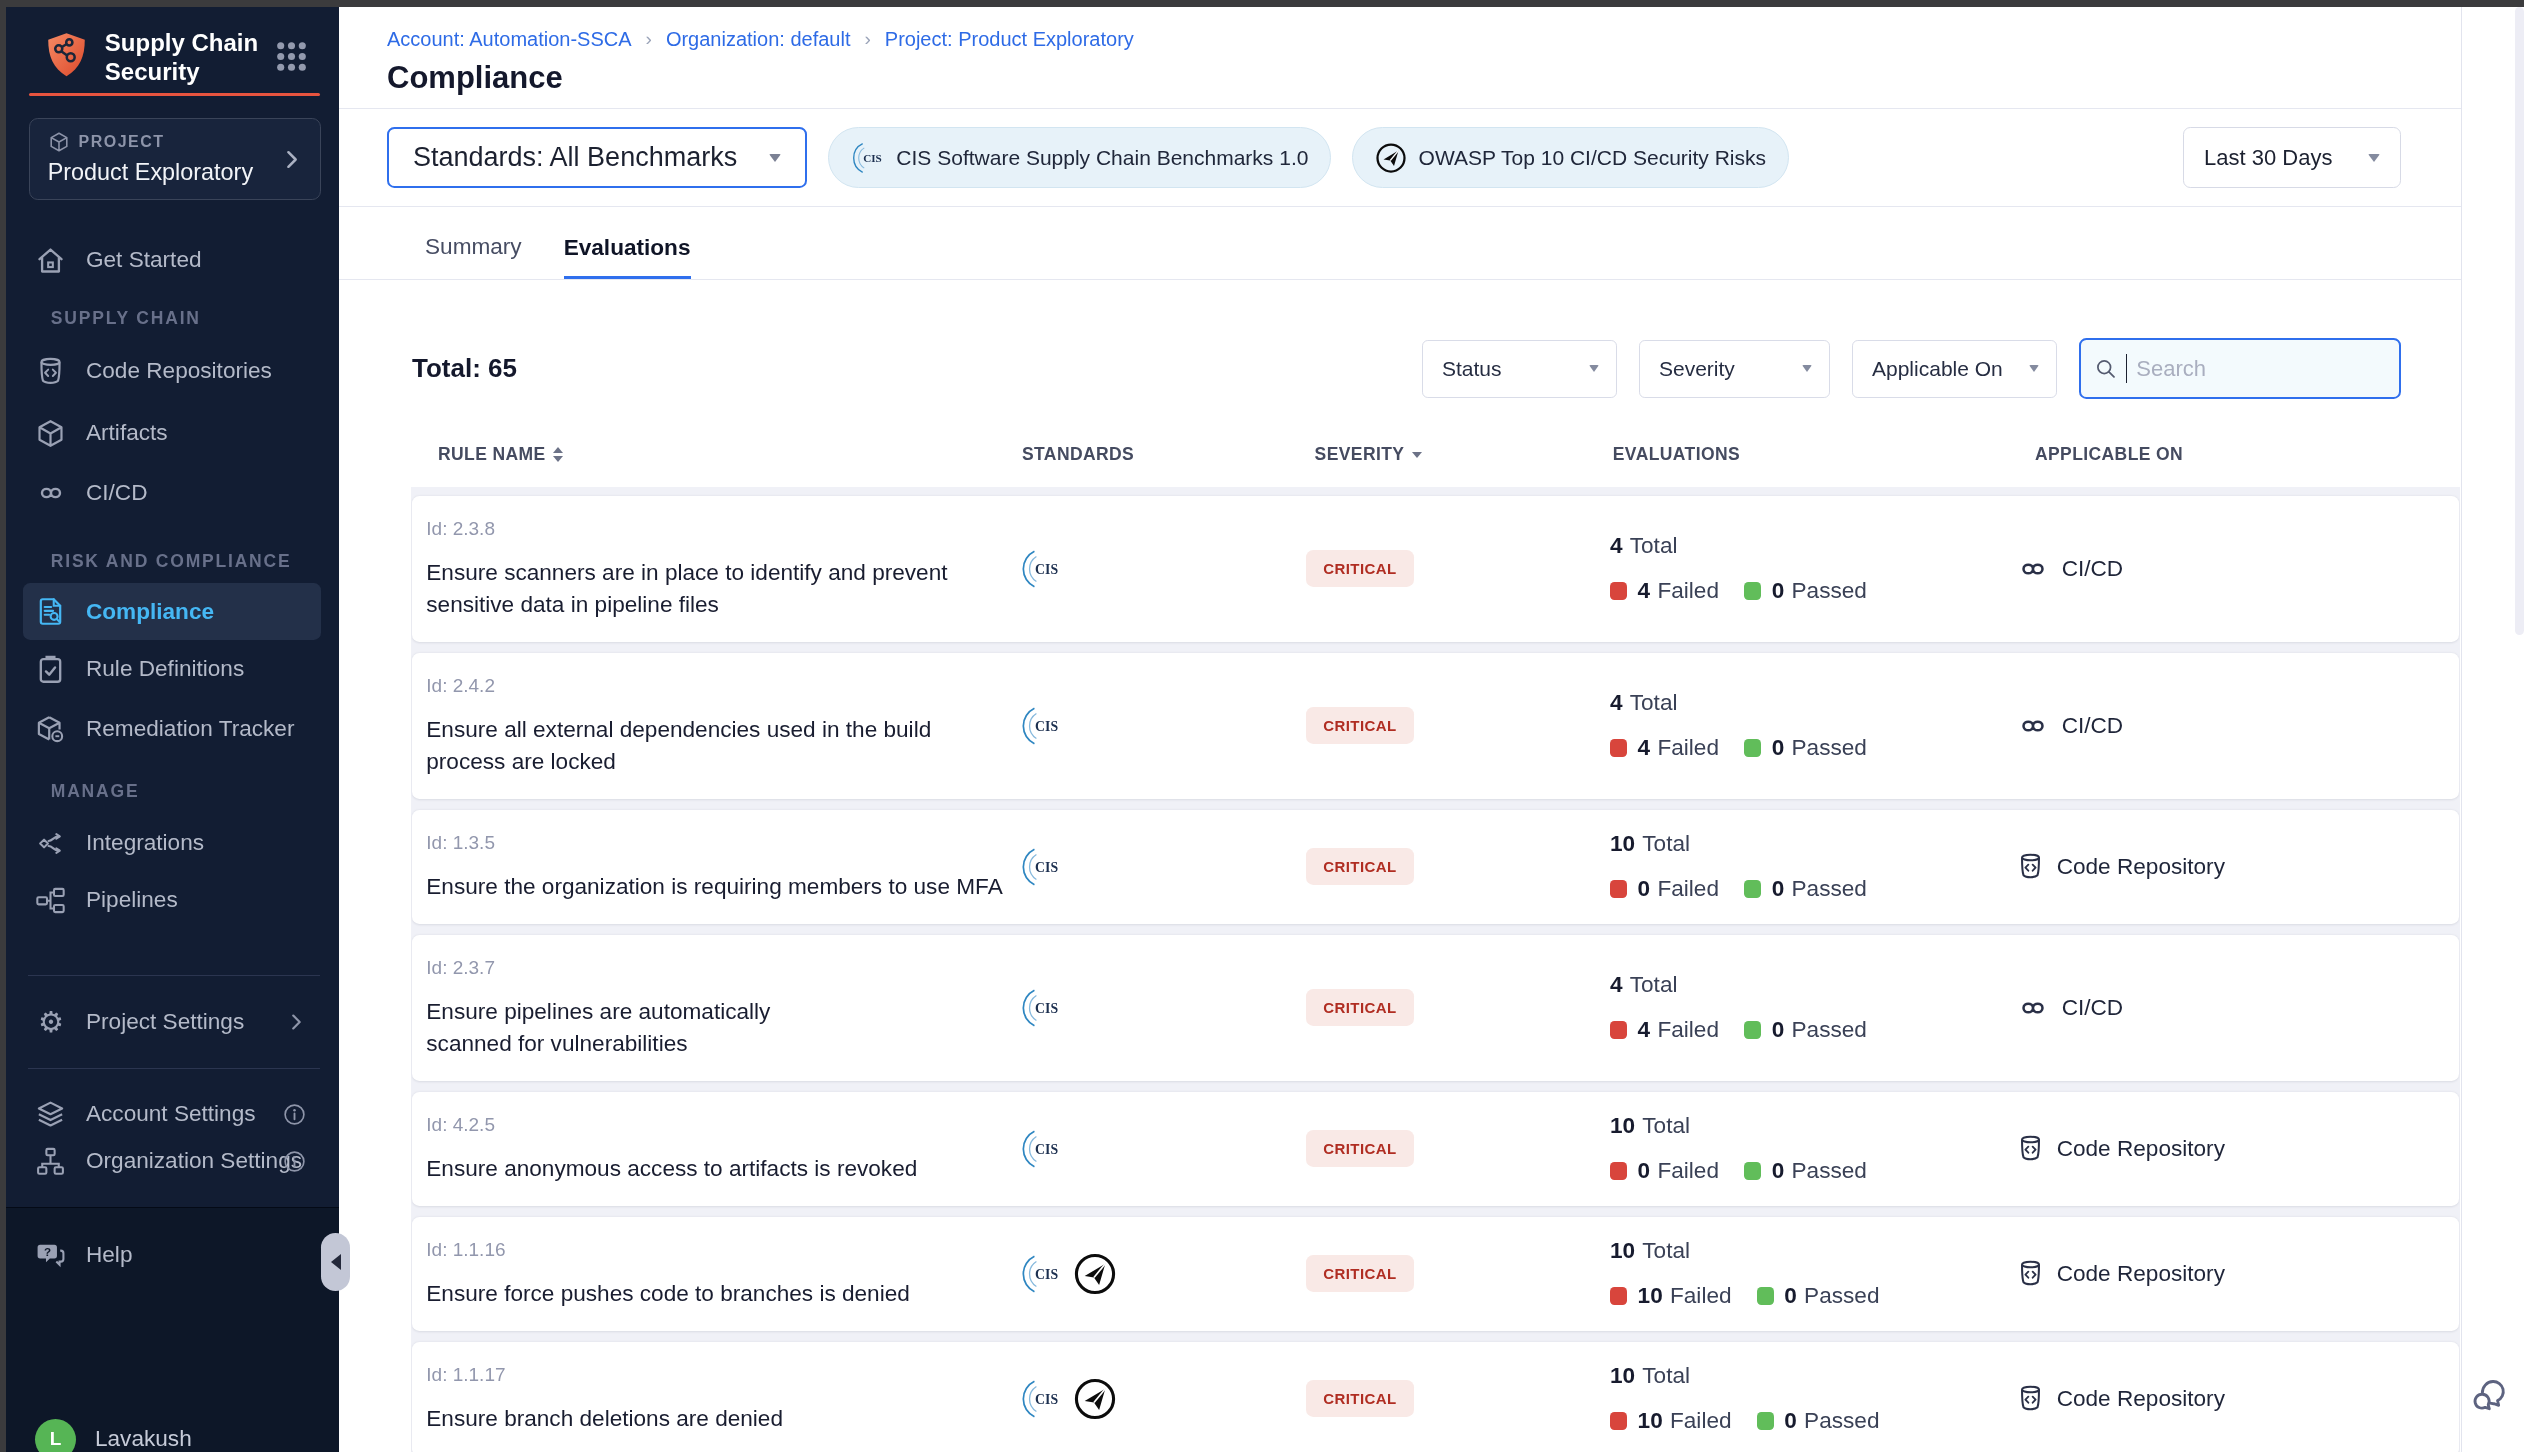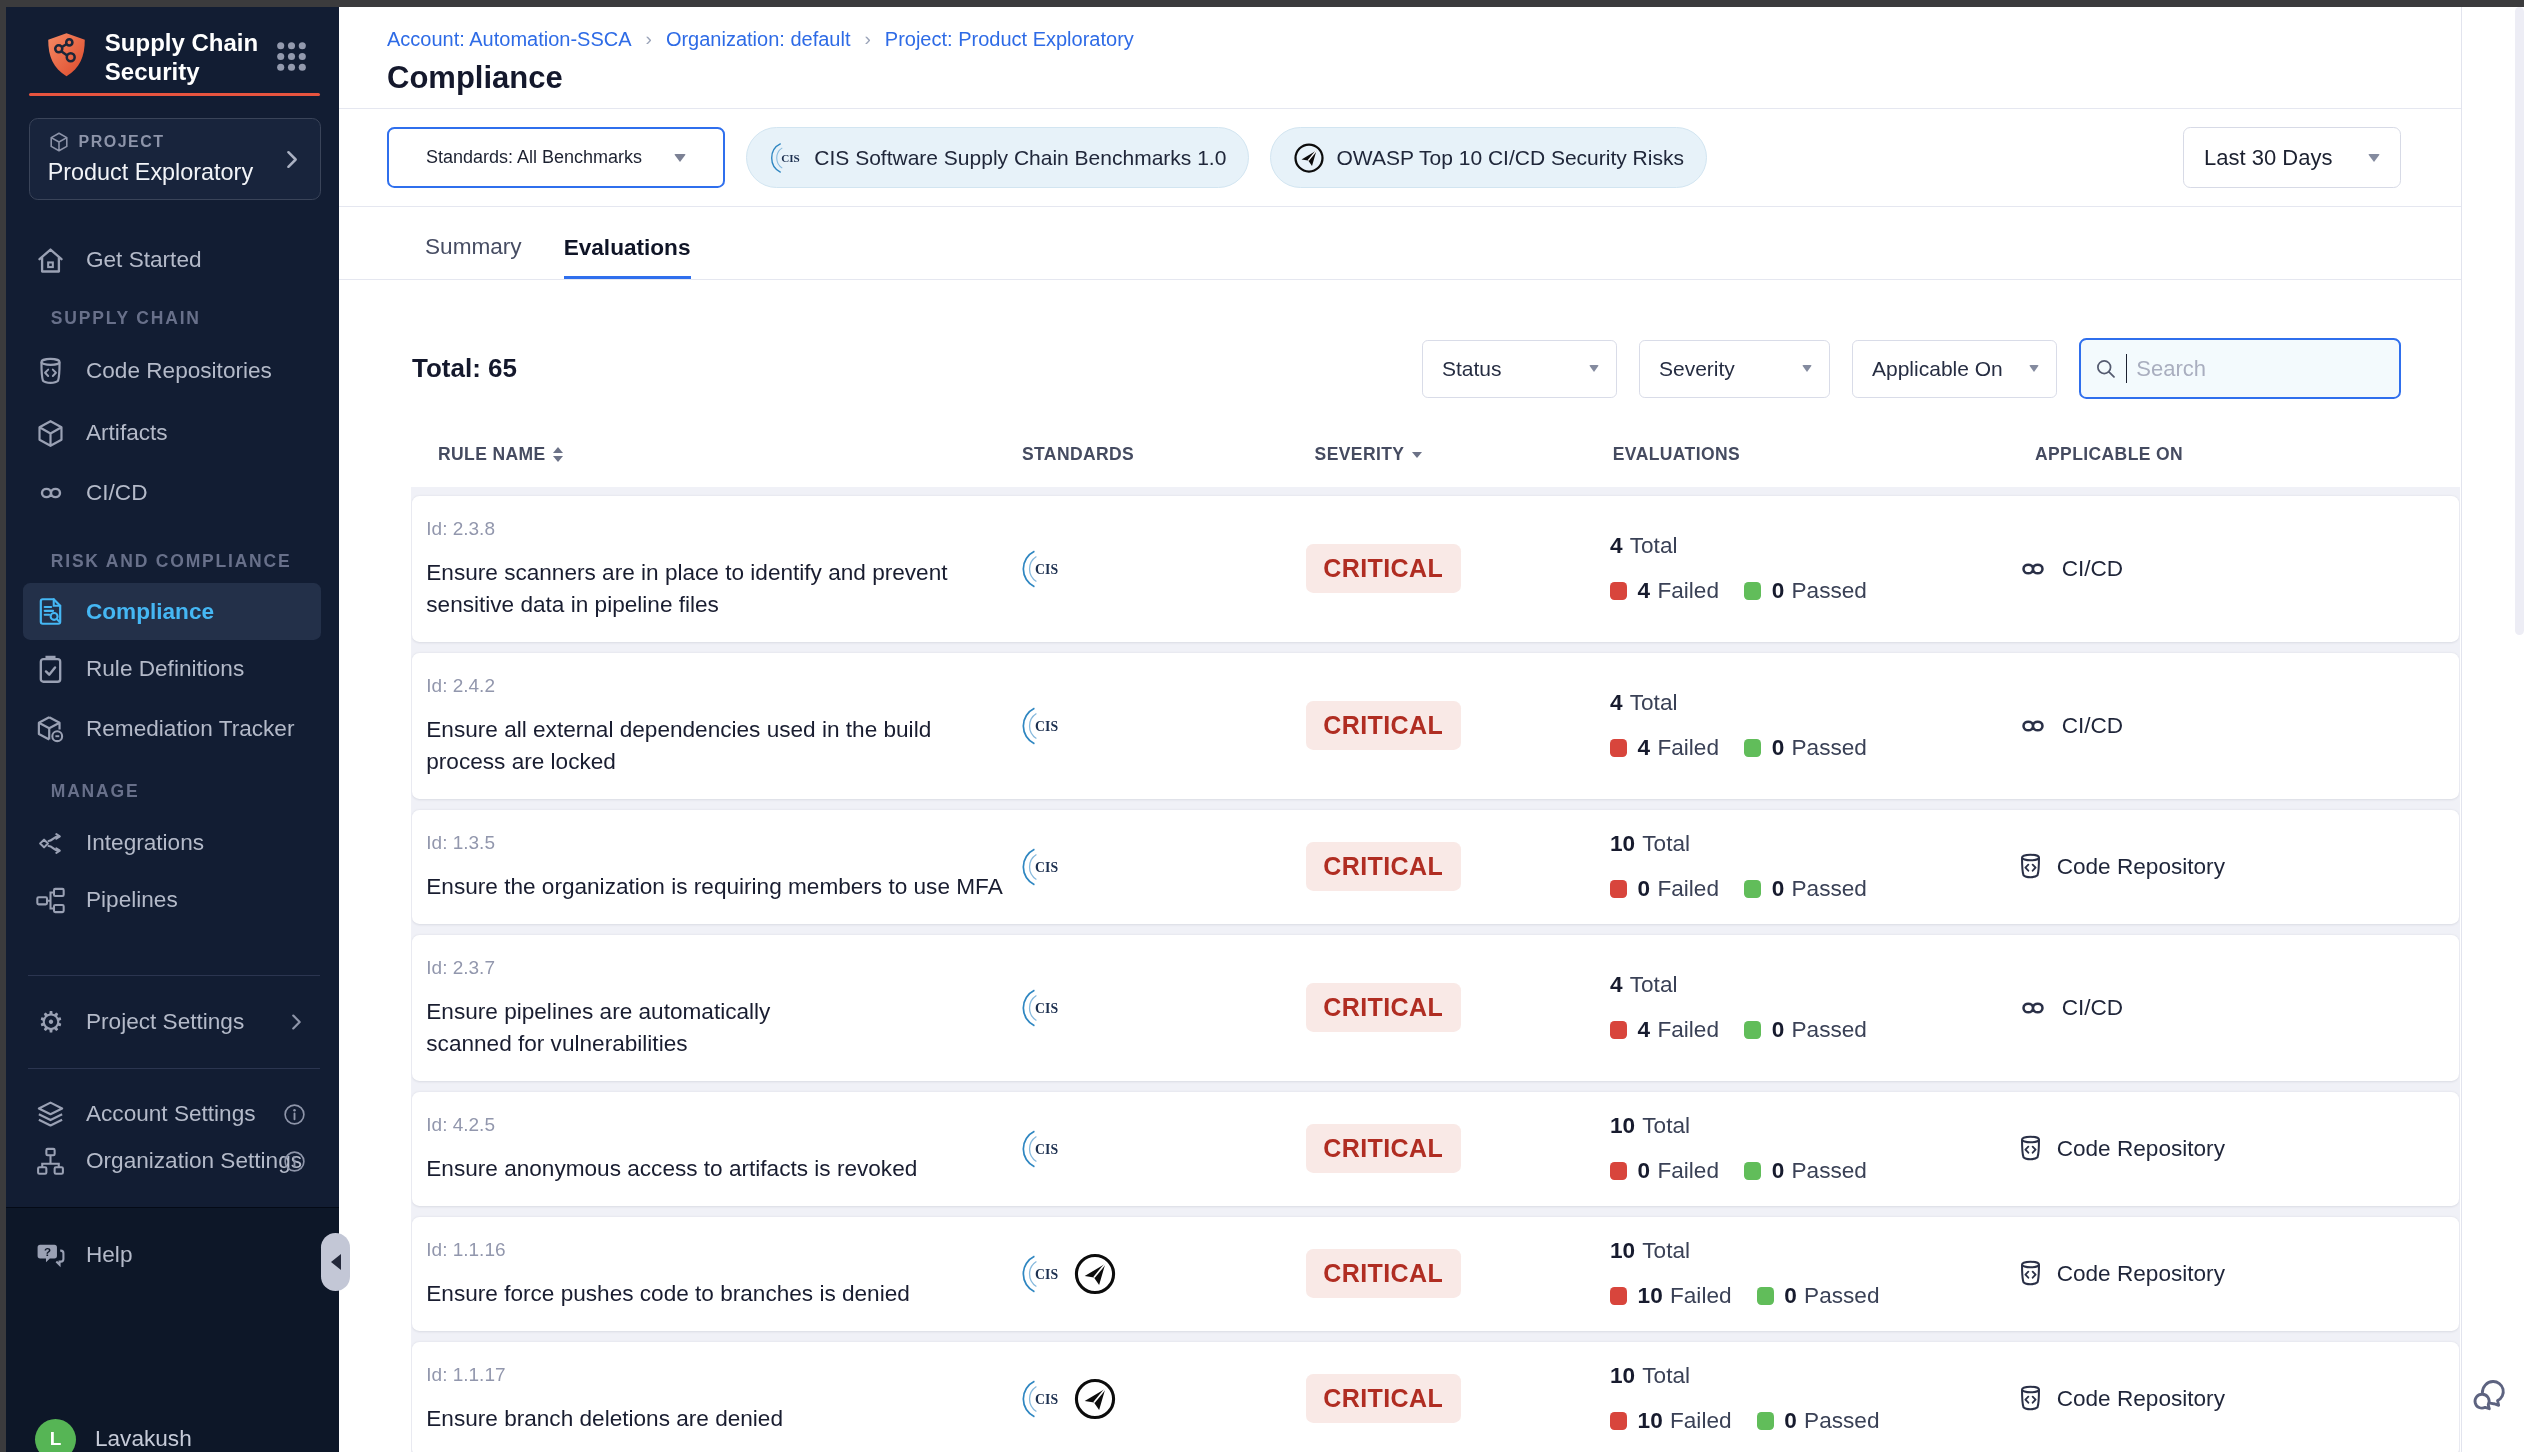--- a/index.html
+++ b/index.html
@@ -55,22 +55,22 @@
   .main { position:absolute; left:339px; top:7.3px; width:2122px; height:1445px; background:#fff; }
 
   .crumb-band { height:102px; border-bottom:0.7px solid #e5e7f0; padding:20.5px 0 0 48px; }
   .breadcrumb { display:flex; align-items:center; gap:14px; font-size:20px; }
   .crumb-link { color:#2e6be6; cursor:pointer; }
   .crumb-sep { color:#9aa3b8; font-size:19px; }
   .page-title { margin-top:8.8px; font-size:31px; font-weight:700; color:#14182c; }
 
   .filter-band { height:98px; border-bottom:0.7px solid #e5e7f0; display:flex; align-items:center;
                  padding:0 60px 0 48px; gap:20.5px; }
-  .dd-standards { height:61px; display:flex; align-items:center; gap:32px; padding:0 37px;
-                  border:2.2px solid #2f6fed; border-radius:7.3px; font-size:18px; color:#1c2130;
+  .dd-standards { height:61px; display:flex; align-items:center; gap:32px; padding:0 24px;
+                  border:2.2px solid #2f6fed; border-radius:7.3px; font-size:27px; color:#1c2130;
                   background:#fff; cursor:pointer; }
   .chip { height:61px; display:flex; align-items:center; gap:11.7px; padding:0 22px;
           background:#e7f2f9; border:0.7px solid #d2e5f1; border-radius:31px; font-size:21px;
           color:#20273a; cursor:pointer; }
   .spacer { flex:1; }
   .dd-date { height:61px; display:flex; align-items:center; gap:35px; padding:0 20.5px;
              border:0.7px solid #d7dae6; border-radius:7.3px; font-size:22px; color:#1c2130;
              background:#fff; cursor:pointer; }
   .chev { width:0; height:0; border-left:6.6px solid transparent; border-right:6.6px solid transparent;
           border-top:8px solid #848b9f; border-radius:1.5px; }
@@ -110,21 +110,21 @@
   .row-card { background:#fff; border-radius:7.3px; margin:0 0.7px 11px 0.7px;
               box-shadow:0 0.7px 2.2px rgba(20,30,60,0.10); display:grid;
               grid-template-columns:584px 278px 307px 409px 1fr; align-items:center;
               padding-left:14.6px; cursor:pointer; }
   .cell-name { align-self:start; padding:22px 0 20.5px 0; }
   .rule-id { font-size:19px; color:#9297ad; }
   .rule-name { margin-top:17.5px; font-size:22.6px; color:#191d30; line-height:32px; max-width:577px; }
   .cell-standards { display:flex; align-items:center; gap:10.2px; padding-left:10.2px; }
   .cell-severity { padding-left:17.5px; }
   .sev-badge { display:inline-block; padding:10.2px 17.5px; background:#f9e9e6; color:#b02d22;
-               font-size:25px; font-weight:700; letter-spacing:0.4px; border-radius:7.3px; }
+               font-size:15px; font-weight:700; letter-spacing:0.4px; border-radius:7.3px; }
   .cell-evals { padding-left:14.6px; display:flex; flex-direction:column; gap:19px; }
   .ev-line { display:flex; align-items:center; font-size:22.6px; color:#3a4156; }
   .ev-line b { color:#171b2e; font-weight:700; margin-right:7.3px; }
   .sq { width:17.5px; height:17.5px; border-radius:4.4px; margin-right:10.2px; flex:0 0 17.5px; }
   .sq.red { background:#d8453c; } .sq.green { background:#61bd5a; }
   .ev-gap { width:25px; }
   .cell-app { padding-left:11.7px; display:flex; align-items:center; gap:11.7px;
               font-size:22.6px; color:#1f2539; }
   .app-icon { color:#2a3047; }
 

